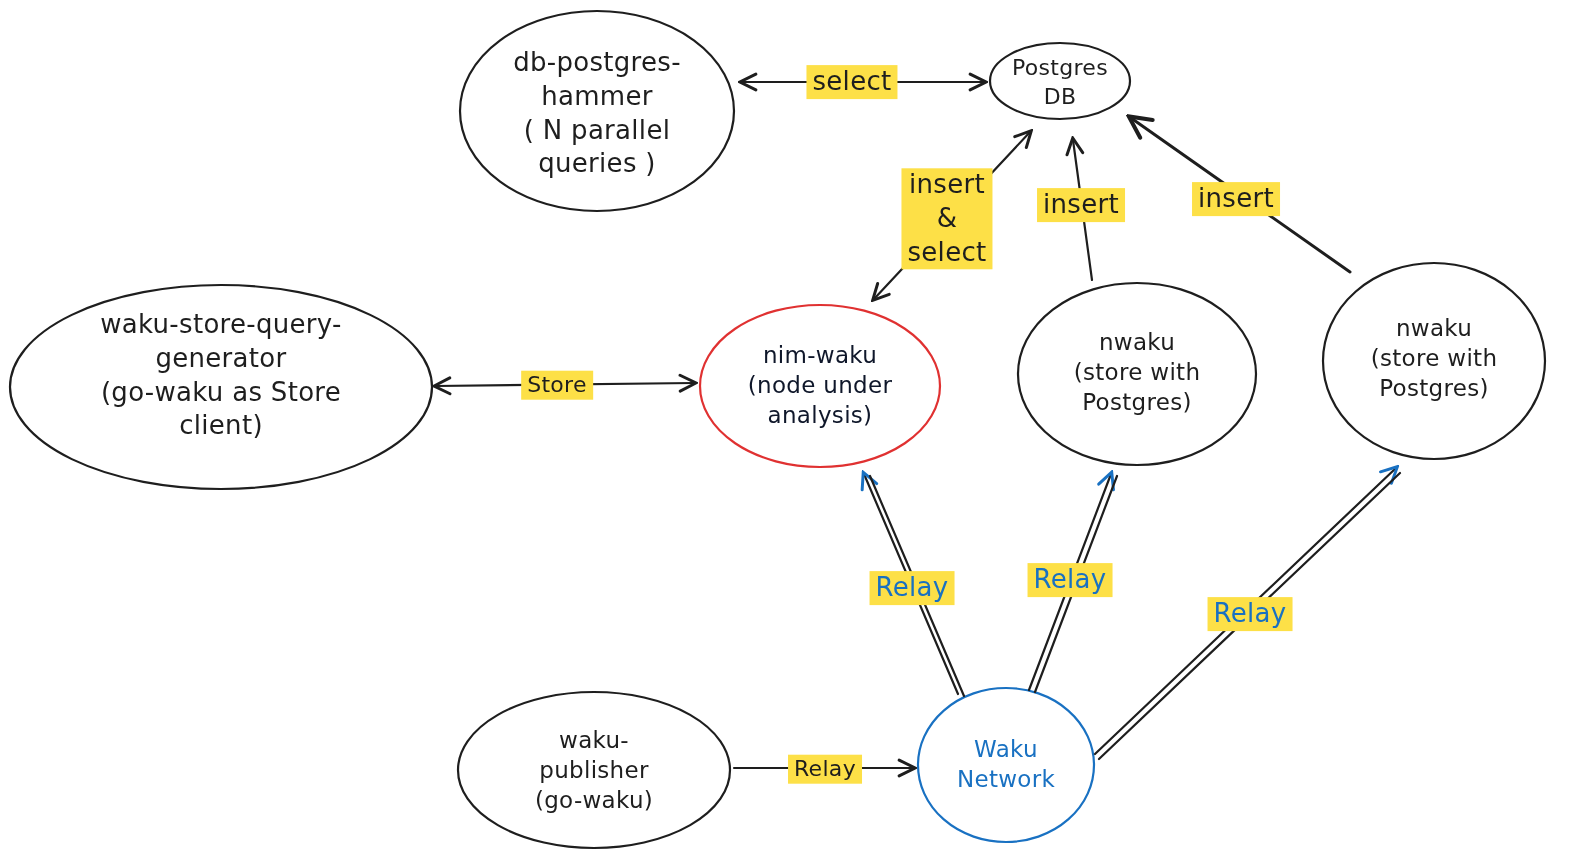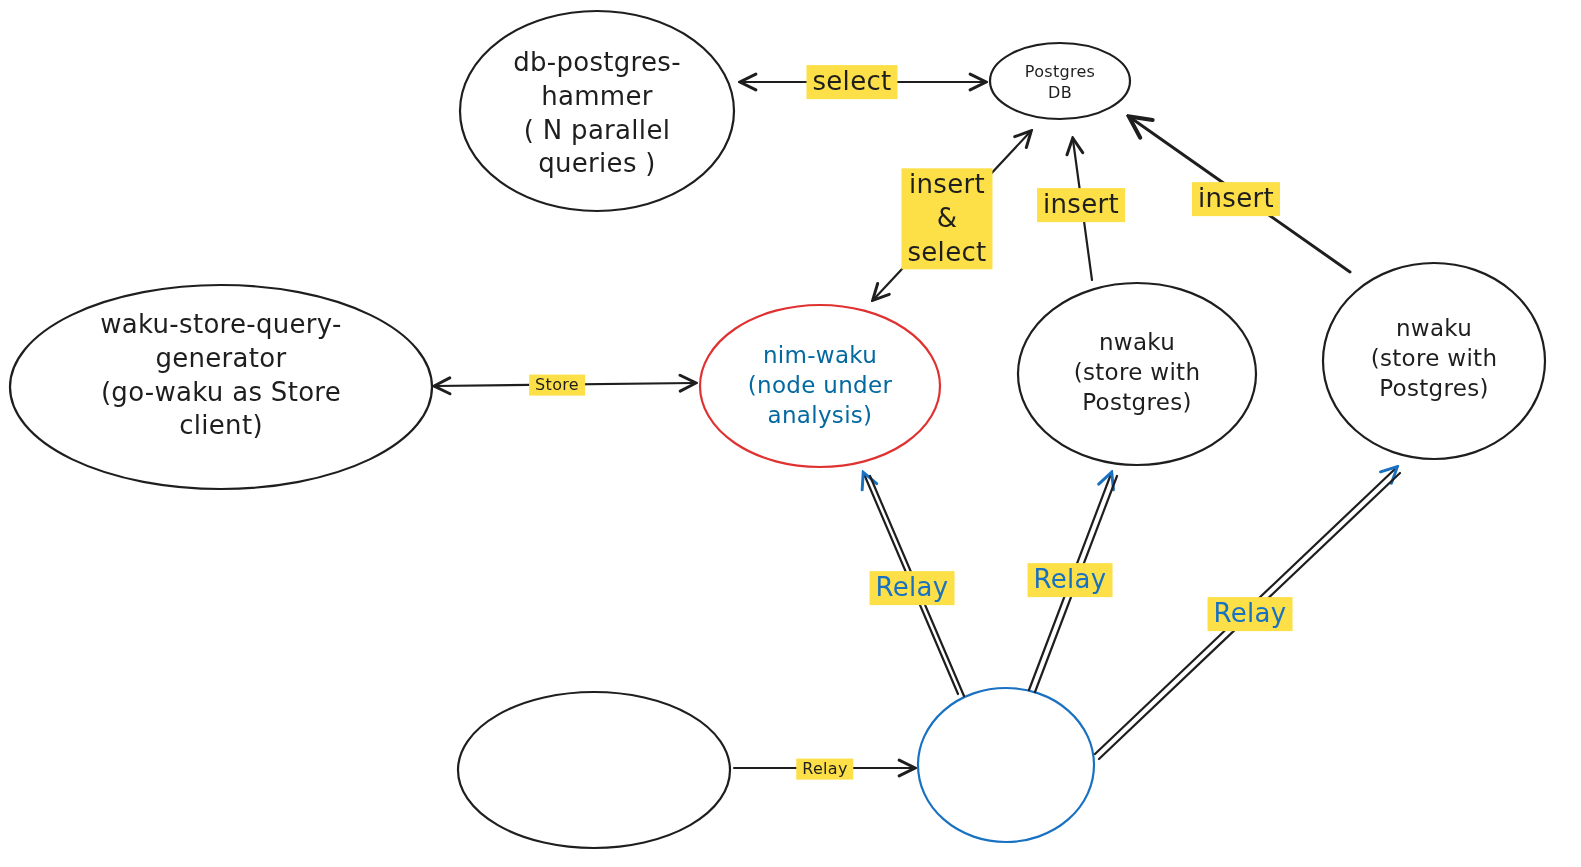--- a/index.html
+++ b/index.html
@@ -23,25 +23,25 @@
   .label {
     position: absolute;
     transform: translate(-50%, -50%);
     text-align: center;
     white-space: pre-line;
     line-height: 1.3;
     color: #1e1e1e;
     letter-spacing: 0.3px;
   }
   .bg { background: #fde047; padding: 0 6px; }
-  .red  { color: #0369a1; }
+  .red  { color: #0f172a; }
   .blue { color: #1971c2; }
   .f26 { font-size: 26px; }
   .f24 { font-size: 23px; }
-  .f19 { font-size: 16px; }
+  .f19 { font-size: 22px; }
   ellipse, path.edge {
     fill: none;
     stroke: #1e1e1e;
     stroke-width: 2.2;
     stroke-linecap: round;
   }
   .stroke-red  { stroke: #e03131; }
   .stroke-blue { stroke: #1971c2; }
 </style>
 </head>
@@ -97,20 +97,25 @@
 client)</div>
   <div class="label f24 red" style="left:820px; top:386px">nim-waku
 (node under
 analysis)</div>
   <div class="label f24" style="left:1137px; top:373px">nwaku
 (store with
 Postgres)</div>
   <div class="label f24" style="left:1434px; top:359px">nwaku
 (store with
 Postgres)</div>
+  <div class="label f24" style="left:594px; top:771px">waku-
+publisher
+(go-waku)</div>
+  <div class="label f24 blue" style="left:1006px; top:765px">Waku
+Network</div>
 
   <div class="label f26 bg" style="left:852px; top:82px">select</div>
   <div class="label f26 bg" style="left:947px; top:219px">insert
 &amp;
 select</div>
   <div class="label f26 bg" style="left:1081px; top:205px">insert</div>
   <div class="label f26 bg" style="left:1236px; top:199px">insert</div>
   <div class="label f19 bg" style="left:557px; top:385px">Store</div>
   <div class="label f19 bg" style="left:825px; top:769px">Relay</div>
   <div class="label f26 blue bg" style="left:912px; top:588px">Relay</div>

